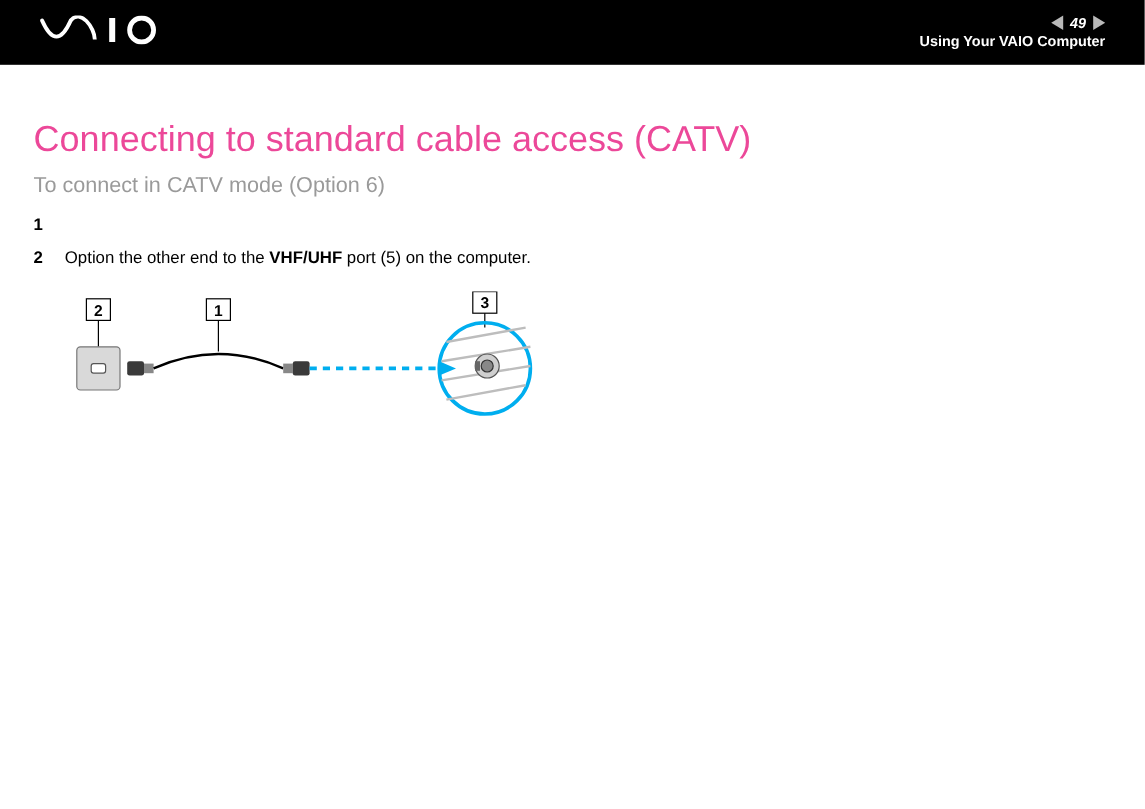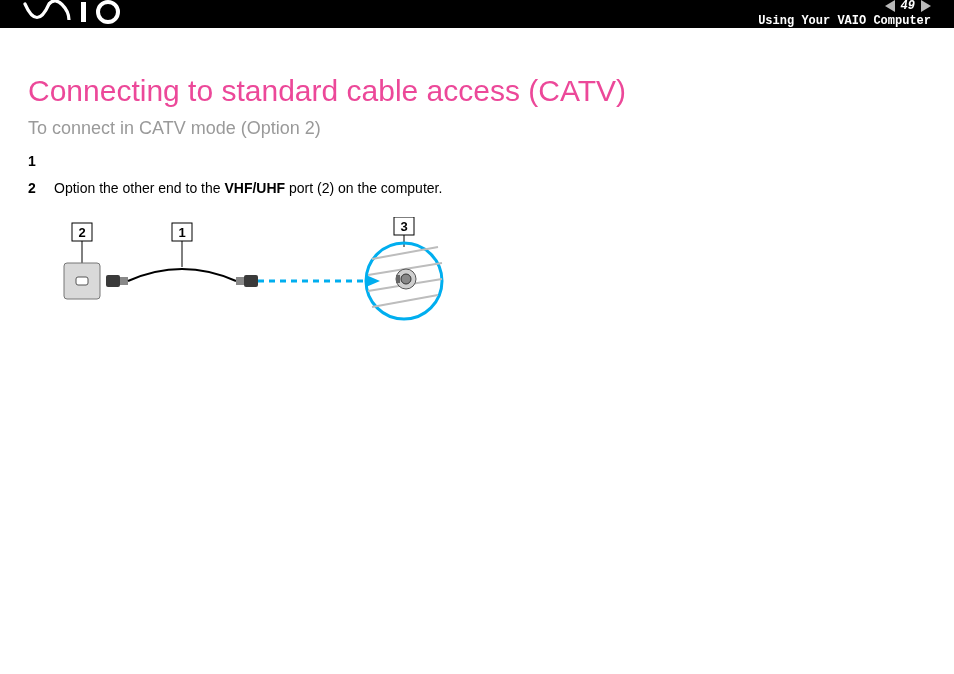--- a/index.html
+++ b/index.html
@@ -7,26 +7,25 @@
     padding: 0;
     width: 954px;
     height: 674px;
     font-family: Arial, Helvetica, sans-serif;
     background: #fff;
     color: #000;
     overflow: hidden;
   }
   .header {
     background: #000;
-    height: 28px;
+    height: 54px;
     display: flex;
     align-items: center;
     justify-content: space-between;
-    padding: 0 23px;
-    font-family: Liberation Mono, monospace;
+    padding: 0 33px;
   }
   .header-right {
     text-align: right;
     color: #fff;
   }
   .pagenav {
     display: flex;
     align-items: center;
     justify-content: flex-end;
     gap: 6px;
@@ -108,30 +107,30 @@
       <span class="tri tri-left"></span>
       <span>49</span>
       <span class="tri tri-right"></span>
     </div>
     <div class="section-label">Using Your VAIO Computer</div>
   </div>
 </div>
 
 <div class="content">
   <h1>Connecting to standard cable access (CATV)</h1>
-  <h2>To connect in CATV mode (Option 2)</h2>
+  <h2>To connect in CATV mode (Option 6)</h2>
 
   <div class="steps">
     <div class="step">
       <div class="step-num">1</div>
     </div>
     <div class="step">
       <div class="step-num">2</div>
       <div class="step-text">
-        <span>Option the other end to the </span><b>VHF/UHF</b><span> port (2) on the computer.</span>
+        <span>Option the other end to the </span><b>VHF/UHF</b><span> port (5) on the computer.</span>
       </div>
     </div>
   </div>
 
   <div class="diagram">
     <svg width="420" height="120" viewBox="0 0 420 120">
 
       <g font-family="Arial" font-size="13" font-weight="bold" text-anchor="middle">
         <rect x="18" y="6" width="20" height="18" fill="#fff" stroke="#000"></rect>
         <text x="28" y="20">2</text>

